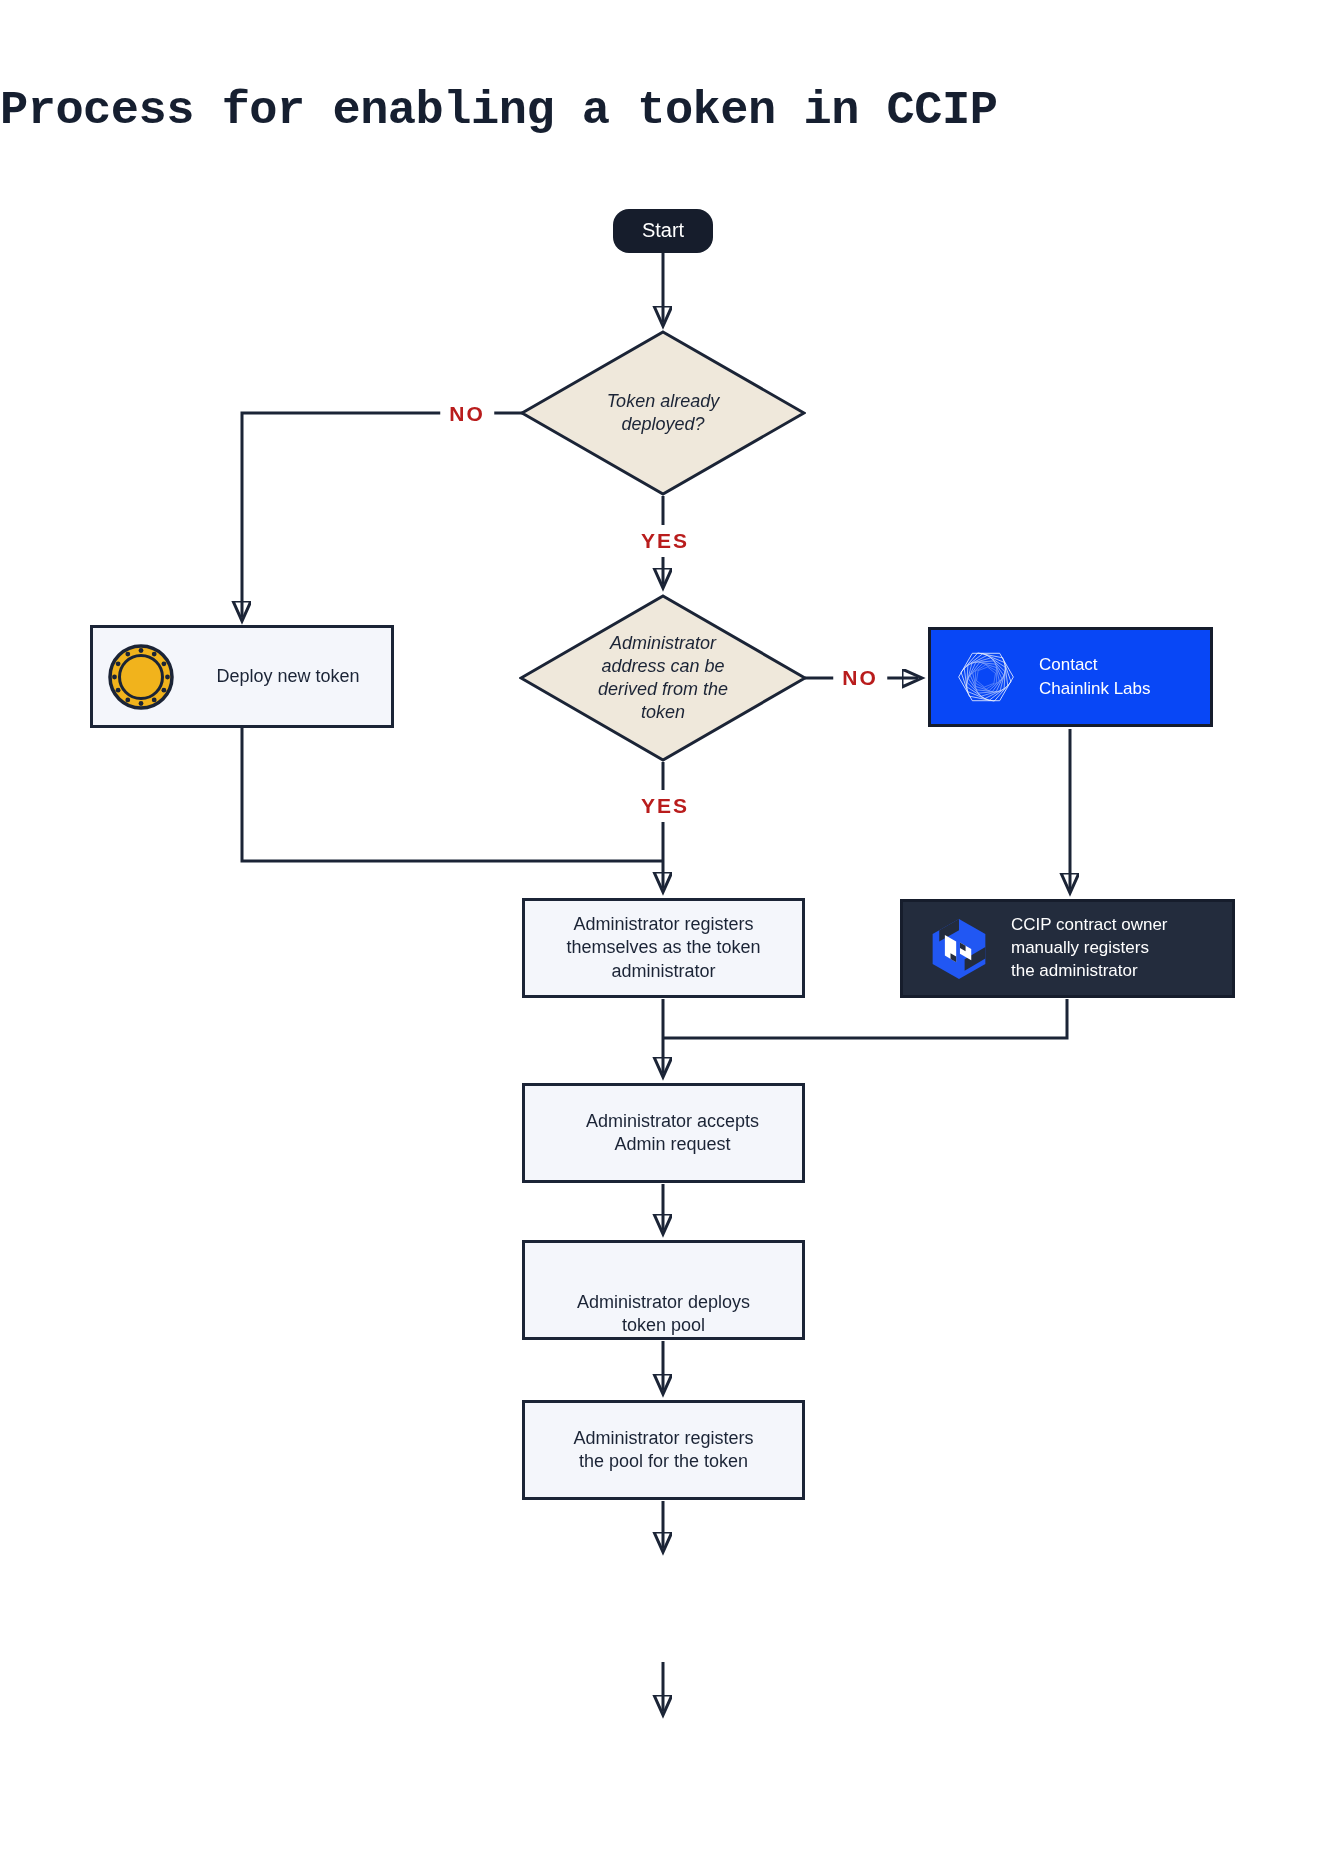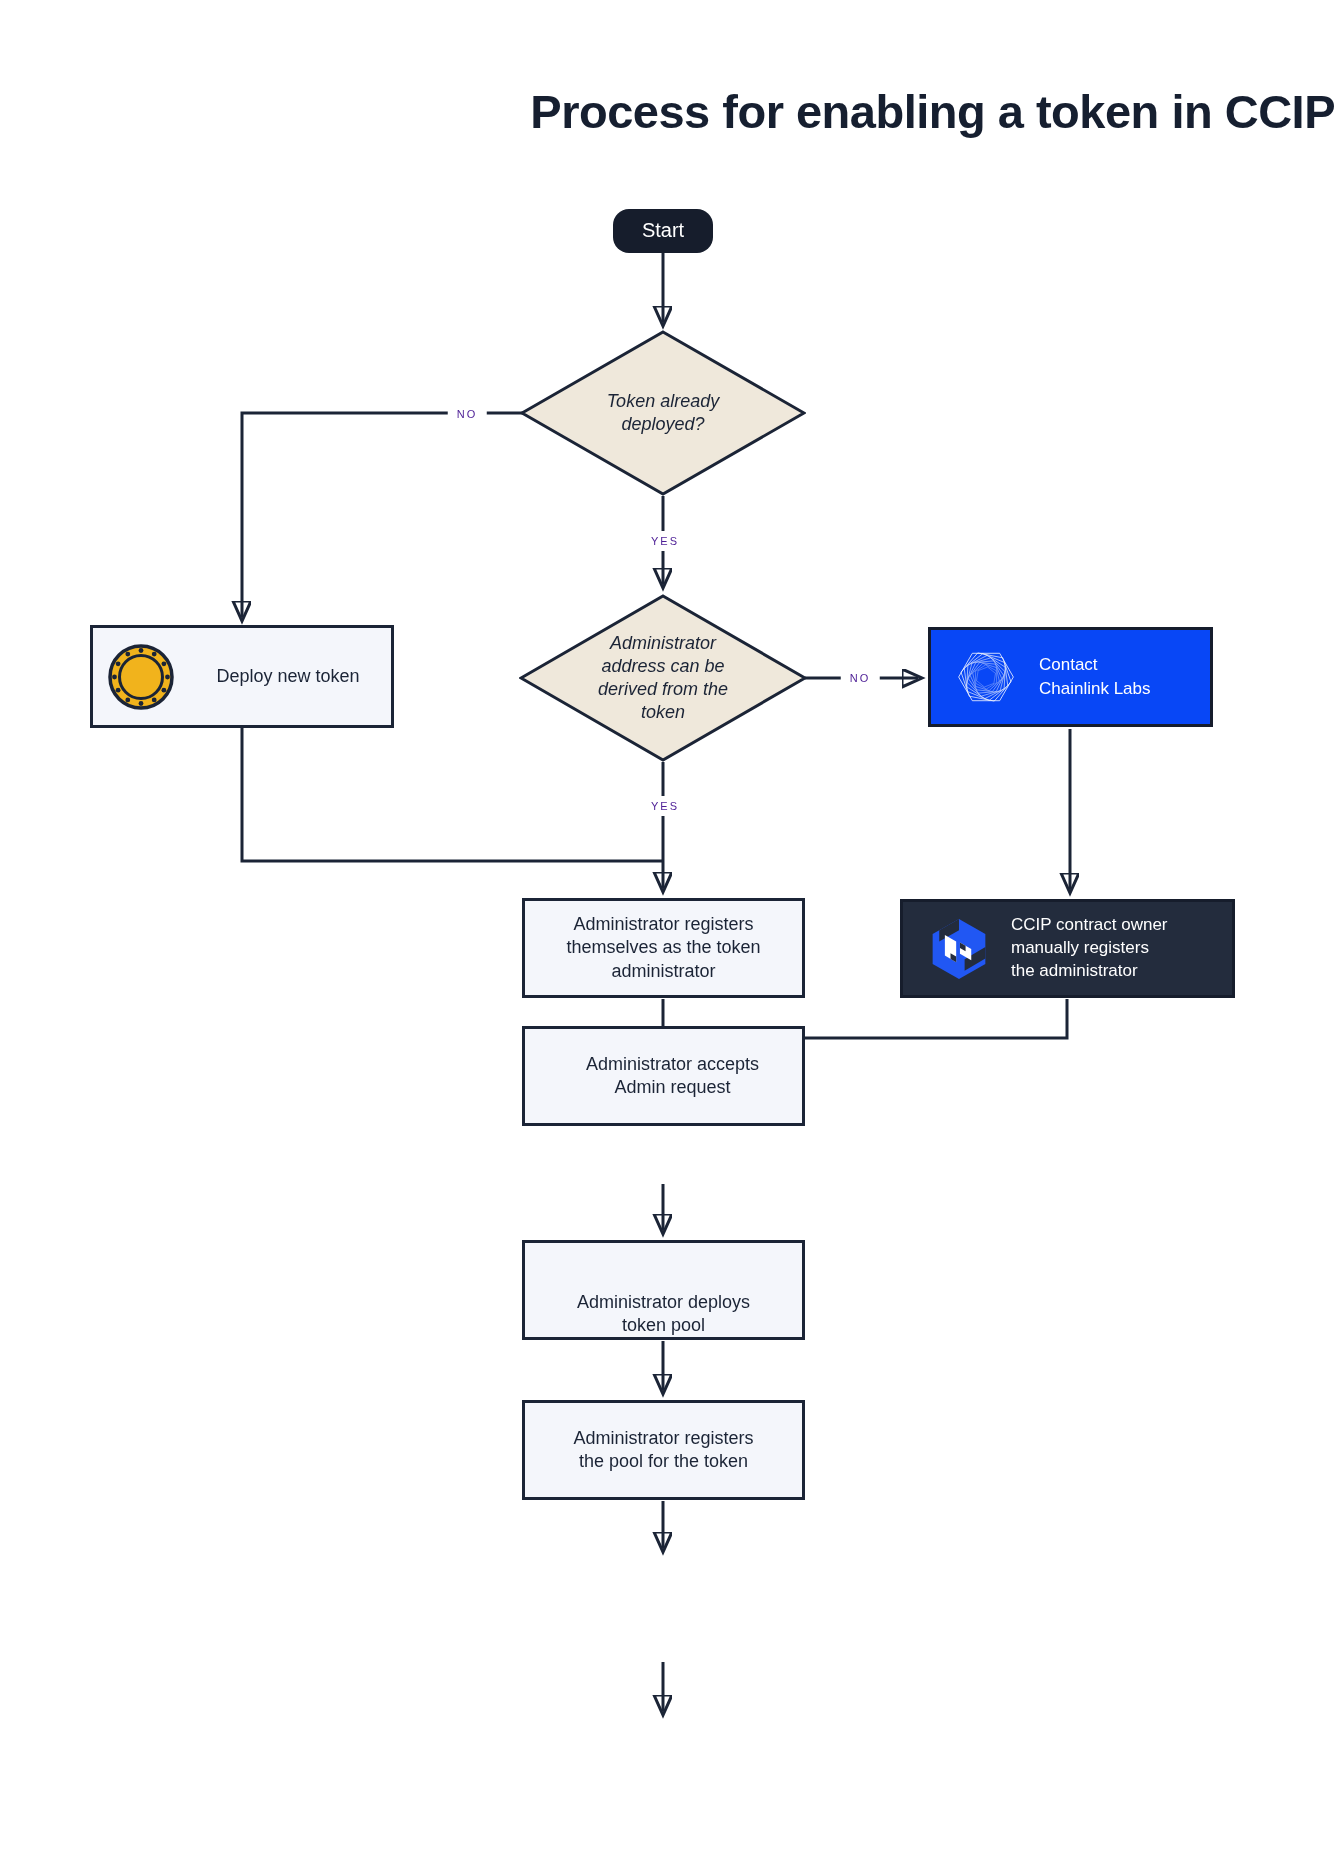--- a/index.html
+++ b/index.html
@@ -1,20 +1,20 @@
 <!DOCTYPE html>
 <html><head>
 <meta charset="utf-8">
 <style>
   html,body{margin:0;padding:0;background:#ffffff;}
   body{font-family:"Liberation Sans", sans-serif;}
   #canvas{position:relative;width:1335px;height:1869px;background:#ffffff;overflow:hidden;}
 
-  .title{position:absolute;left:0;right:0;top:84px;text-align:right;
-         font-size:47px;font-weight:700;color:#161F30;letter-spacing:-0.5px;}
+  .title{position:absolute;left:0;right:0;top:84px;text-align:left;
+         font-size:47px;font-weight:700;color:#161F30;letter-spacing:-0.5px;font-family:Liberation Mono, monospace;}
 
   svg.edges{position:absolute;left:0;top:0;}
   svg.edges path{stroke:#1B2436;stroke-width:3;fill:none;}
 
   .node{position:absolute;box-sizing:border-box;display:flex;align-items:center;justify-content:center;}
   .node-text{color:#1B2436;font-size:18px;line-height:1.28;white-space:pre-line;text-align:center;}
 
   .pill-start{left:613px;top:209px;width:100px;height:44px;background:#161D2C;border-radius:16px;}
   .pill-start .node-text{color:#fff;font-size:20px;font-weight:400;}
 
@@ -32,22 +32,22 @@
 
   .ccip-box{left:900px;top:899px;width:335px;height:99px;background:#232C3D;border:3px solid #161D2C;
             justify-content:flex-start;padding-left:24px;gap:20px;}
   .ccip-box .node-text{color:#fff;text-align:left;font-size:17px;line-height:1.35;}
 
   .step{left:522px;width:283px;height:100px;}
 
   .pill-end{left:484px;top:1721px;width:362px;height:49px;background:#0847F6;border-radius:25px;}
   .pill-end .node-text{color:#fff;font-size:21px;font-weight:700;}
 
-  .edge-label{position:absolute;background:#ffffff;color:#4c1d95;
-              font-size:11px;font-weight:400;letter-spacing:2px;
+  .edge-label{position:absolute;background:#ffffff;color:#b91c1c;
+              font-size:21px;font-weight:700;letter-spacing:2px;
               padding:4px 9px;transform:translate(-50%,-50%);}
   .icon-box{flex:0 0 auto;display:flex;align-items:center;justify-content:center;}
 </style>
 </head>
 <body>
 
 <div id="canvas">
 
   <div class="title">Process for enabling a token in CCIP</div>
 
@@ -158,21 +158,21 @@
     <div class="node-text">Contact
 Chainlink Labs</div>
   </div>
 
   <div class="node box step" style="top:898px;">
     <div class="node-text">Administrator registers
 themselves as the token
 administrator</div>
   </div>
 
-  <div class="node box step" style="top:1026px;padding-left:18px;">
+  <div class="node box step" style="top:1083px;padding-left:18px;">
     <div class="node-text">Administrator accepts
 Admin request</div>
   </div>
 
   <div class="node box step" style="top:1240px;align-items:flex-end;">
     <div class="node-text">Administrator deploys
 token pool</div>
   </div>
 
   <div class="node box step" style="top:1400px;">

